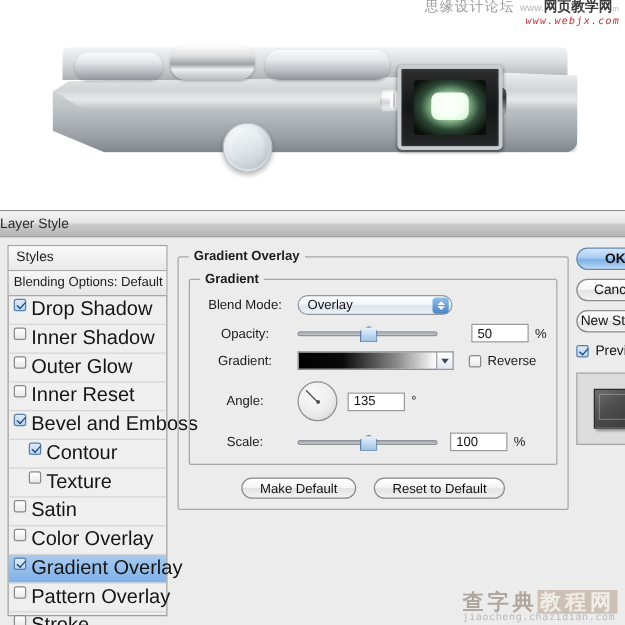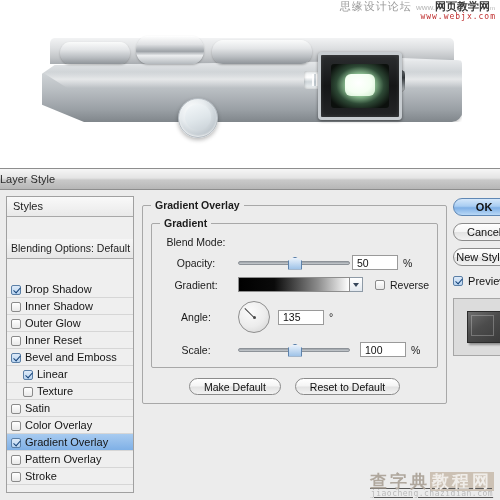--- a/index.html
+++ b/index.html
@@ -11,21 +11,21 @@
   }
 
   
   #photo-area{position:absolute;left:0;top:0;width:500px;height:168px;background:#ffffff;overflow:hidden;}
 
   .wm-top{position:absolute;right:4px;top:1px;text-align:right;line-height:1.05;}
   .wm-top .l1{font-size:11px;color:#9a9a9a;letter-spacing:1px;}
   .wm-top .l1 b{color:#3a3a3a;font-weight:bold;letter-spacing:0;}
   .wm-top .l1 .www{font-size:8px;color:#b5b5b5;letter-spacing:0;text-align:center;}
   .wm-top .l1 .mm{font-size:6px;color:#b5b5b5;}
-  .wm-top .l2{font-size:8px;color:#c03030;letter-spacing:1px;font-family:"DejaVu Sans Mono",monospace;}
+  .wm-top .l2{font-size:8px;color:#c03030;letter-spacing:1px;font-family:"DejaVu Sans Mono",monospace;font-style:italic;}
 
   
   #camera{position:absolute;left:42px;top:38px;width:420px;height:98px;}
   .cam-top{
     position:absolute;left:8px;top:0;width:404px;height:26px;
     border-radius:5px 5px 0 0;
     background:linear-gradient(180deg,#f2f3f4 0%,#dddfe1 40%,#c2c5c8 75%,#a9adb1 100%);
   }
   .cam-main{
     position:absolute;left:0;top:22px;width:420px;height:62px;
@@ -101,35 +101,35 @@
     display:flex;align-items:center;justify-content:flex-start;
     font-size:11px;color:#2b2b2b;
   }
   #dlg-body{position:absolute;left:0;top:21px;right:0;bottom:0;display:flex;
             background:#ececec;}
 
   
   #styles-panel{
     width:128px;margin:6px 0 8px 6px;background:#efefef;
     border:1px solid #a0a0a0;box-sizing:border-box;
-    display:flex;flex-direction:column;gap:22px;
+    display:flex;flex-direction:column;
   }
   .style-head{
     font-size:11px;color:#1d1d1d;padding:3px 6px 4px 6px;
     background:linear-gradient(180deg,#f9f9f9,#e9e9e9);
     border-bottom:1px solid #a8a8a8;
   }
   .style-sub{
     font-size:10.5px;color:#1d1d1d;padding:3px 4px 4px 4px;
     background:linear-gradient(180deg,#f6f6f6,#e6e6e6);
     border-bottom:1px solid #a8a8a8;white-space:nowrap;
   }
   .style-row{
-    display:flex;align-items:flex-end;gap:4px;
-    font-size:11px;color:#151515;
+    display:flex;align-items:flex-start;gap:4px;
+    font-size:16px;color:#151515;
     padding:2px 4px;border-bottom:1px solid #d6d6d6;
     white-space:nowrap;
   }
   .style-row.sel{background:#8fb9ea;background:linear-gradient(180deg,#a8cbf0,#7fb0e6);}
   .style-row.indent{padding-left:16px;}
   .style-fill{flex:1;background:#efefef;}
 
   
   .cb{width:10px;height:10px;border:1px solid #8a8a8a;border-radius:2px;
       background:linear-gradient(180deg,#ffffff,#e9e9e9);position:relative;flex:none;box-sizing:border-box;}
@@ -241,21 +241,21 @@
   .thumb{
     width:34px;height:32px;
     background:linear-gradient(145deg,#6e6e6e 0%,#4c4c4c 45%,#3a3a3a 100%);
     border:1px solid #2b2b2b;box-shadow:2px 2px 2px rgba(0,0,0,.35);
     box-sizing:border-box;position:relative;
   }
   .thumb:after{content:"";position:absolute;left:3px;top:3px;right:6px;bottom:6px;
     border:1px solid rgba(255,255,255,.25);}
 
   
-  .wm-bottom{position:absolute;right:6px;bottom:3px;text-align:center;line-height:1.0;opacity:.62;text-decoration:underline;}
+  .wm-bottom{position:absolute;right:6px;bottom:3px;text-align:left;line-height:1.0;opacity:.62;}
   .wm-bottom .cn{font-size:17px;color:#8a7d6d;letter-spacing:3px;font-weight:bold;}
   .wm-bottom .cn .box{background:#b9a893;color:#f4efe8;padding:0 2px;}
   .wm-bottom .en{font-size:8px;color:#9a9a9a;letter-spacing:.5px;font-family:"DejaVu Sans Mono",monospace;}
 </style>
 </head>
 <body>
 
 <div id="photo-area">
 
   <div class="wm-top">
@@ -312,21 +312,21 @@
           <div class="style-row">
             <span class="cb"></span>
             <span>Inner Reset</span>
           </div>
           <div class="style-row">
             <span class="cb on"></span>
             <span>Bevel and Emboss</span>
           </div>
           <div class="style-row indent">
             <span class="cb on"></span>
-            <span>Linear</span>
+            <span>Contour</span>
           </div>
           <div class="style-row indent">
             <span class="cb"></span>
             <span>Texture</span>
           </div>
           <div class="style-row">
             <span class="cb"></span>
             <span>Satin</span>
           </div>
           <div class="style-row">
@@ -352,29 +352,36 @@
     <div id="settings">
 
       <div class="group" id="grad-overlay-group">
         <div class="legend">Gradient Overlay</div>
 
         <div class="group" id="gradient-group">
           <div class="legend">Gradient</div>
 
           <div class="row">
             <div class="lbl">Blend Mode:</div>
+            <div class="popup" style="width:124px">
+              <span>Overlay</span>
+              <span class="arrows">
+                  <i class="u"></i>
+                  <i class="d"></i>
+                </span>
+            </div>
           </div>
 
           <div class="row">
             <div class="lbl">Opacity:</div>
             <div class="slider" style="width:112px">
               <div class="track"></div>
               <div class="knob" id="opacity-knob" style="left: 50%;"></div>
             </div>
-            <div class="numfield" style="margin-left:2px">
+            <div class="numfield" style="margin-left:27px">
               <span>50</span>
             </div>
             <span class="unit">%</span>
           </div>
 
           <div class="row">
             <div class="lbl">Gradient:</div>
             <div class="grad-swatch" style="background: linear-gradient(90deg, rgb(0, 0, 0) 0%, rgb(10, 10, 10) 32%, rgb(141, 141, 141) 72%, rgb(255, 255, 255) 100%);"></div>
             <div class="grad-arrow">
                 <i></i>

